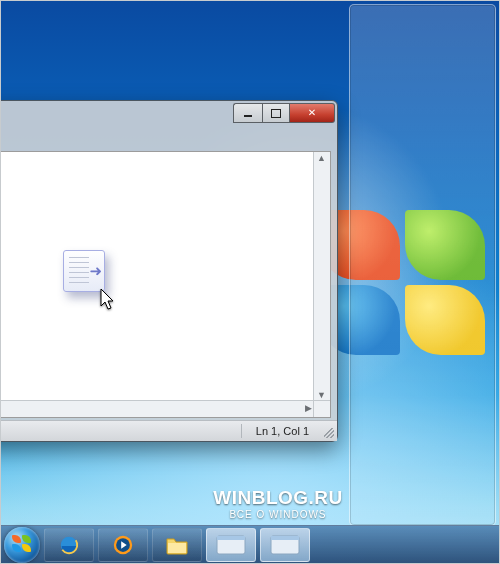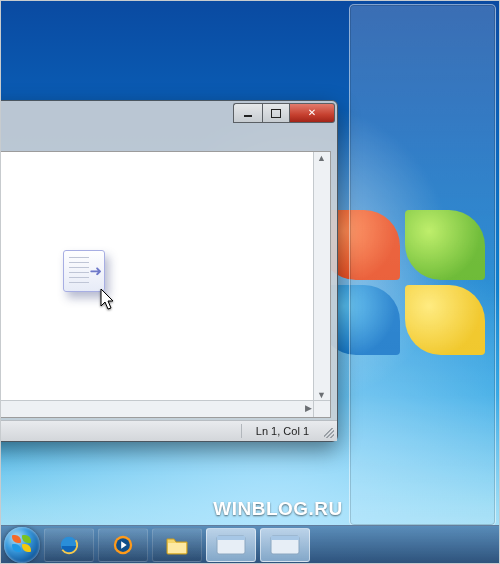--- a/index.html
+++ b/index.html
@@ -257,20 +257,21 @@
 
   <div class="dragghost" title="notepad-file"></div>
   <div class="cursor">
     <svg width="16" height="22" viewBox="0 0 16 22">
       <path d="M1 1 L1 18 L5 14 L8 21 L11 20 L8 13 L13 13 Z" fill="#fff" stroke="#000" stroke-width="1"></path>
     </svg>
   </div>
 
   <div class="watermark">
     <div class="big">WINBLOG.RU</div>
+    <div class="small">ВСЕ О WINDOWS</div>
   </div>
 
   <div class="taskbar">
     <div class="startorb" title="Start">
       <span class="mf r"></span>
         <span class="mf g"></span>
         <span class="mf b"></span>
         <span class="mf y"></span>
     </div>
 

